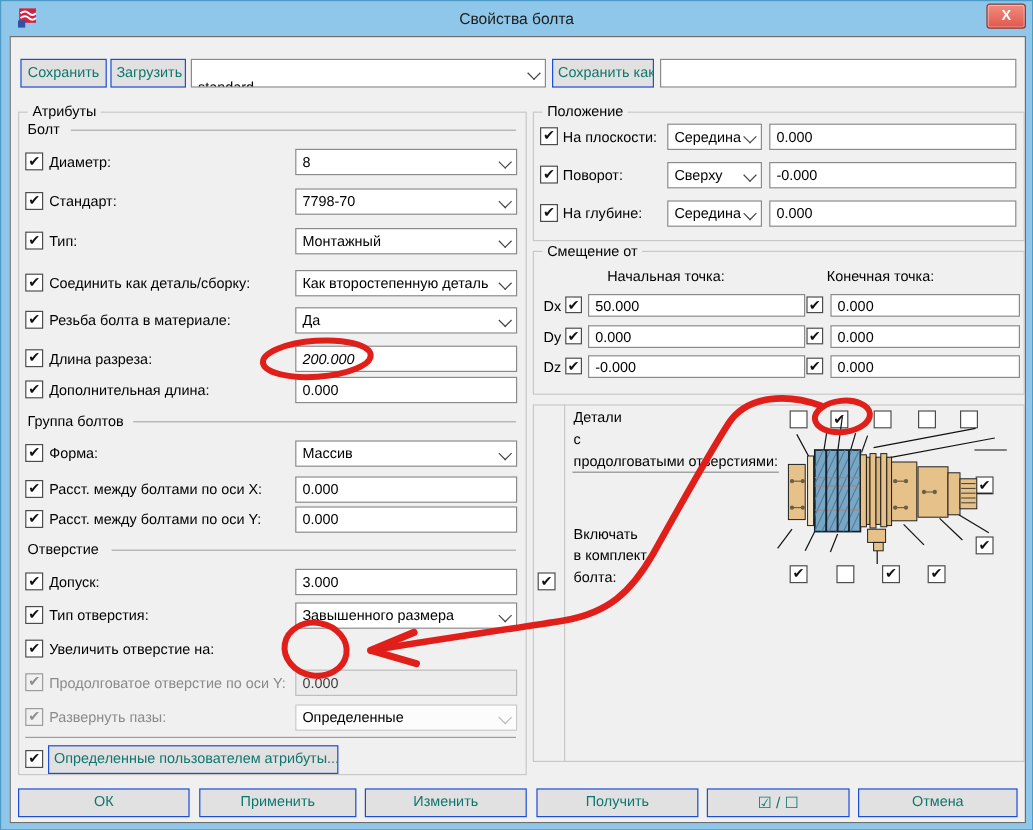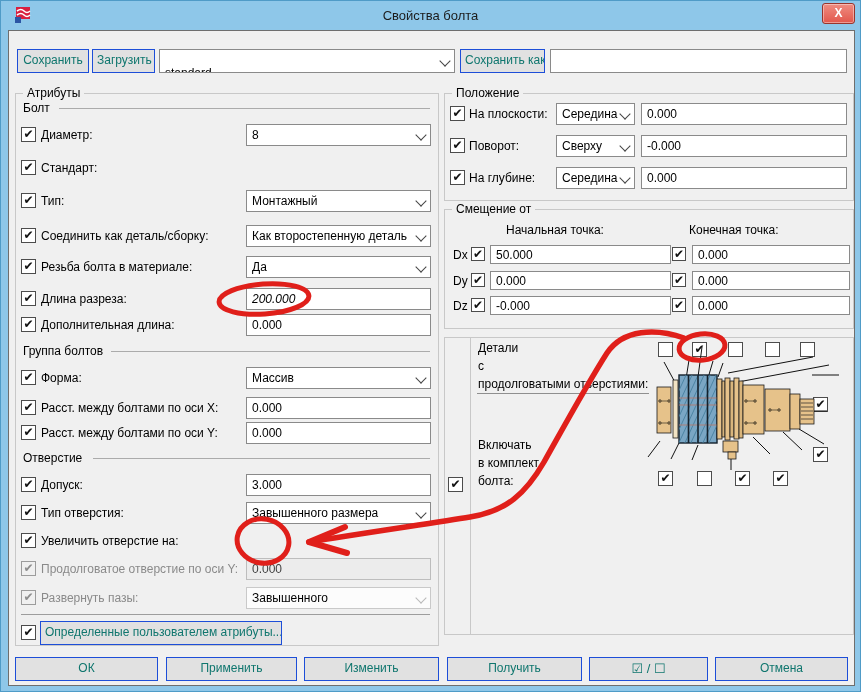--- a/index.html
+++ b/index.html
@@ -91,20 +91,21 @@
   <div class="sec-line" style="left:58px;top:107px;width:371px;"></div>
 
   <div class="lrow" style="top:123px;">
     <span class="cb checked"></span>
     <span class="lbl">Диаметр:</span>
     <span class="select ctl"><span>8</span><span class="chev"></span></span>
   </div>
   <div class="lrow" style="top:156px;">
     <span class="cb checked"></span>
     <span class="lbl">Стандарт:</span>
+    <span class="select ctl"><span>7798-70</span><span class="chev"></span></span>
   </div>
   <div class="lrow" style="top:189px;">
     <span class="cb checked"></span>
     <span class="lbl">Тип:</span>
     <span class="select ctl"><span>Монтажный</span><span class="chev"></span></span>
   </div>
   <div class="lrow" style="top:224px;">
     <span class="cb checked"></span>
     <span class="lbl">Соединить как деталь/сборку:</span>
     <span class="select ctl"><span>Как второстепенную деталь</span><span class="chev"></span></span>
@@ -162,21 +163,21 @@
     <span class="lbl">Увеличить отверстие на:</span>
   </div>
   <div class="lrow dis" style="top:557px;">
     <span class="cb checked"></span>
     <span class="lbl">Продолговатое отверстие по оси Y:</span>
     <input class="field ctl" style="position: absolute;" value="0.000">
   </div>
   <div class="lrow dis" style="top:586px;">
     <span class="cb checked"></span>
     <span class="lbl">Развернуть пазы:</span>
-    <span class="select ctl"><span>Завышенного</span><span class="chev"></span></span>
+    <span class="select ctl"><span>Определенные</span><span class="chev"></span></span>
   </div>
 
   <div class="sec-line" style="left:20px;top:613px;width:409px;background:#9d9d9d;"></div>
   <span class="cb checked" style="left:20px;top:624px;"></span>
   <div class="btn" style="left:39px;top:620px;width:242px;height:24px;">Определенные пользователем атрибуты...</div>
 
   <div class="groupbox" style="left:443px;top:92px;width:410px;height:108px;"></div>
   <span class="group-label" style="left:451px;top:85px;">Положение</span>
 
   <div class="prow" style="top:102px;">

